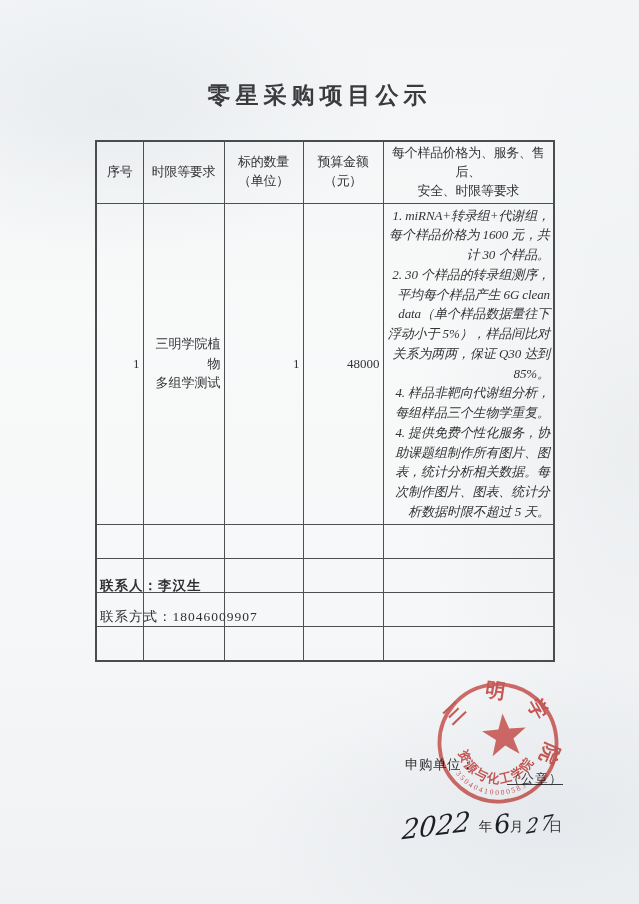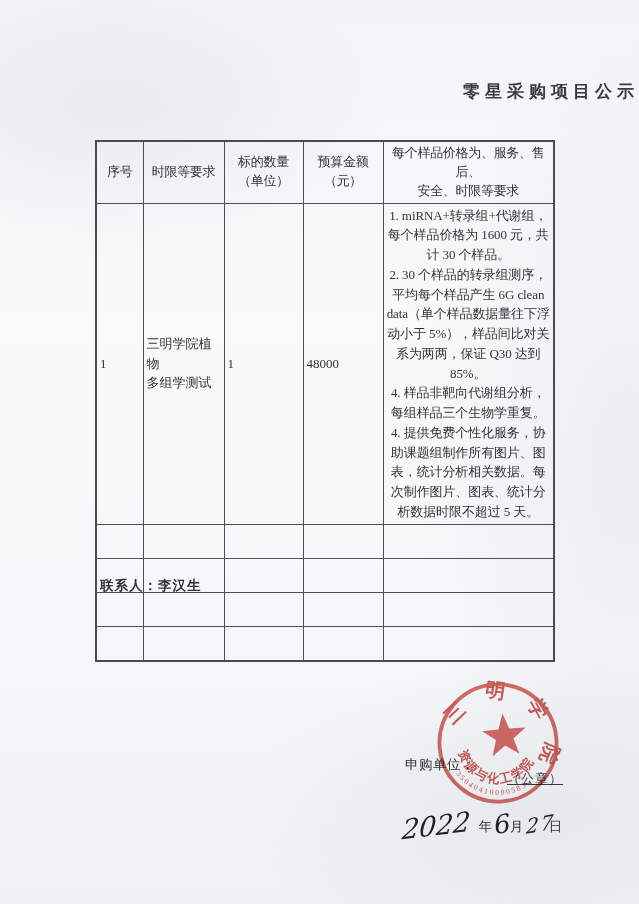--- a/index.html
+++ b/index.html
@@ -11,36 +11,36 @@
     background:
       radial-gradient(ellipse 420px 220px at 18% 12%, rgba(219,224,229,.45), transparent 65%),
       radial-gradient(ellipse 500px 260px at 85% 90%, rgba(214,219,225,.40), transparent 60%),
       radial-gradient(ellipse 300px 600px at 98% 50%, rgba(210,216,222,.30), transparent 70%),
       linear-gradient(180deg,#f2f4f6 0%,#f8f9f9 35%,#f6f7f8 70%,#eff1f3 100%);
     font-family:"Liberation Serif","DejaVu Serif",serif;
     color:#2e2e31;
   }
   .title{
     position:absolute;top:80px;left:0;width:100%;
-    text-align:right;font-size:17px;font-weight:700;
+    text-align:center;font-size:23px;font-weight:700;
     letter-spacing:5px;color:#3b3b3e;
   }
   table.main{
     position:absolute;left:95px;top:140px;width:458px;
     border-collapse:collapse;table-layout:fixed;
     border:2px solid #4a4c4f;
   }
   table.main td, table.main th{
     border:1.6px solid #4d4f52;
     font-weight:normal;font-size:13px;color:#333336;
     padding:2px 3px;
   }
   th.hd{white-space:pre-line;line-height:1.45;text-align:center;vertical-align:middle;letter-spacing:-0.3px;height:40px;}
-  td.cc{text-align:left;vertical-align:middle;white-space:pre-line;line-height:1.5;}
-  td.req{vertical-align:top;text-align:center;padding:4px 4px 4px 6px;}
+  td.cc{text-align:right;vertical-align:middle;white-space:pre-line;line-height:1.5;}
+  td.req{vertical-align:top;text-align:right;padding:4px 4px 4px 6px;font-style:italic;}
   .req p{margin:0;line-height:1.52;font-size:13px;letter-spacing:-0.1px;}
   tr.erow td{height:29px;}
   .contact-line{position:absolute;left:100px;font-size:13.5px;letter-spacing:1px;color:#313134;}
   .unit-line{position:absolute;left:405px;top:756px;font-size:13.5px;letter-spacing:.5px;color:#313134;}
   .seal-note{position:absolute;left:507px;top:770px;font-size:13px;letter-spacing:1px;color:#3a3a3d;text-decoration:underline;}
   .seal{position:absolute;left:433px;top:678px;mix-blend-mode:multiply;opacity:.93;}
   .seal text{font-family:"Liberation Serif","DejaVu Serif",serif;}
   .date-line{position:absolute;left:402px;top:806px;display:flex;align-items:baseline;color:#2c2c32;}
   .hw{font-family:"DejaVu Serif",serif;font-style:italic;color:#1e1e26;}
   .hw-year{font-size:27px;letter-spacing:0;transform:translateY(4px) rotate(-7deg) skewX(-12deg);display:inline-block;}
@@ -118,20 +118,21 @@
           <td></td>
           <td></td>
           <td></td>
           <td></td>
         </tr>
   </tbody>
     </table>
 
   <div class="contact-line" style="top:577px;font-weight:bold;"><span>联系人：</span><span>李汉生</span></div>
 
+  <div class="contact-line" style="top:608px;"><span>联系方式：</span><span>18046009907</span></div>
 
   <div class="unit-line">申购单位：</div>
   <div class="seal-note">（公章）</div>
 
   <svg class="seal" viewBox="0 0 130 130" width="130" height="130">
     <g transform="rotate(-5 65 65)">
       <circle cx="65" cy="65" r="58.5" fill="none" stroke="#d0514d" stroke-width="3.8" opacity="0.9"></circle>
       <defs>
         <path id="arcTop" d="M 22.7 49.6 A 45 45 0 1 1 99.5 93.9" fill="none"></path>
         <path id="arcBottom" d="M 25.2 68.5 A 40 40 0 0 0 97.8 87.9" fill="none"></path>

